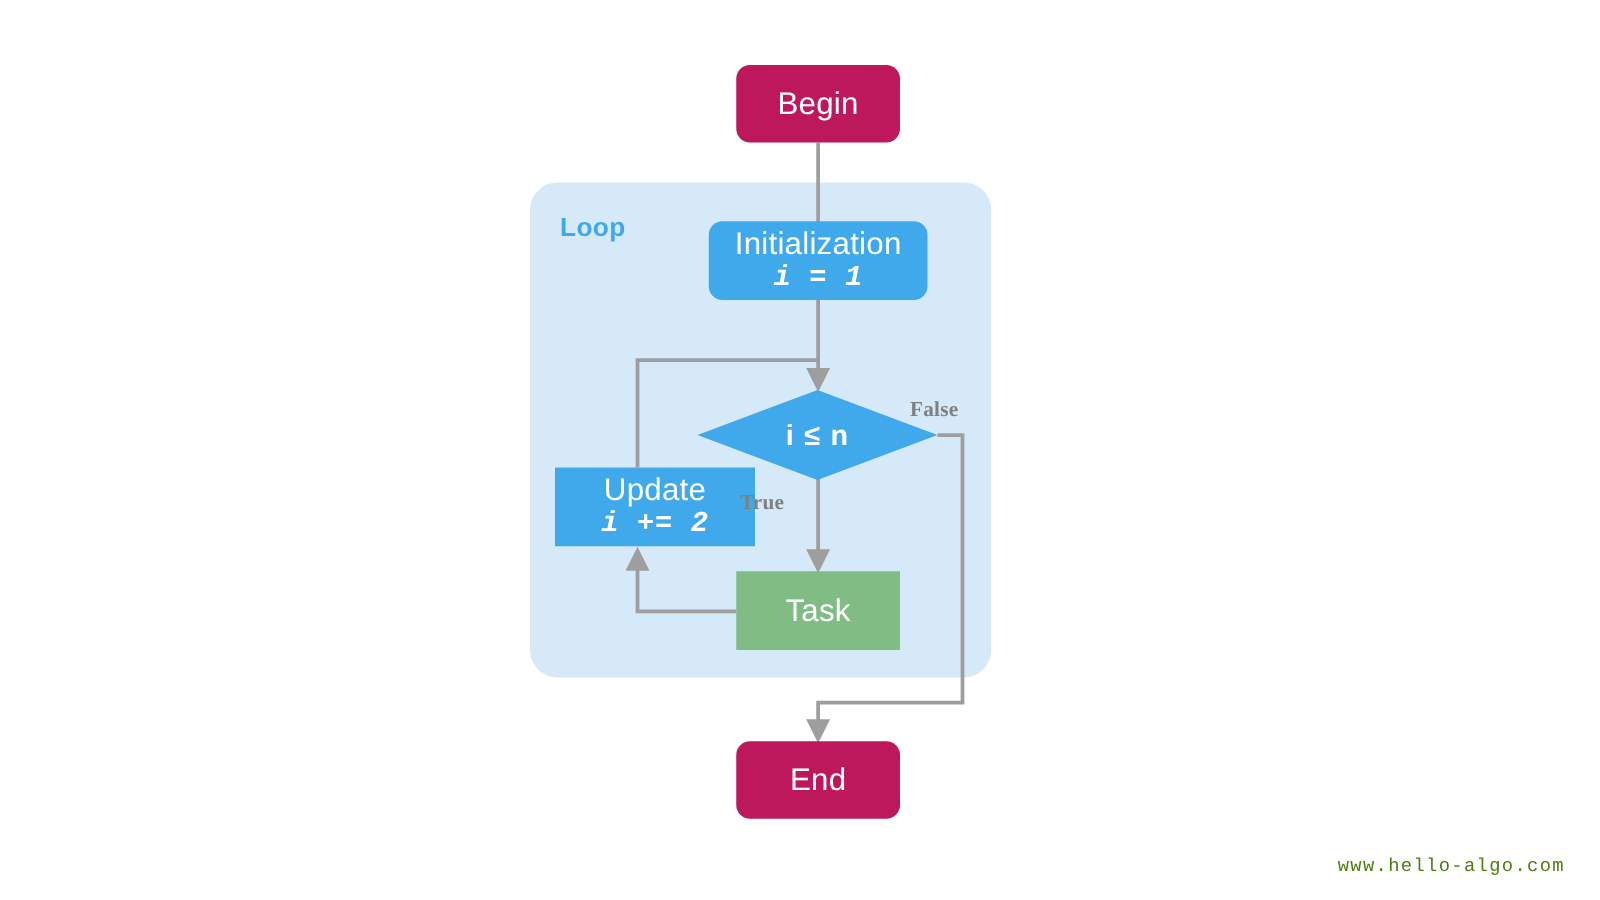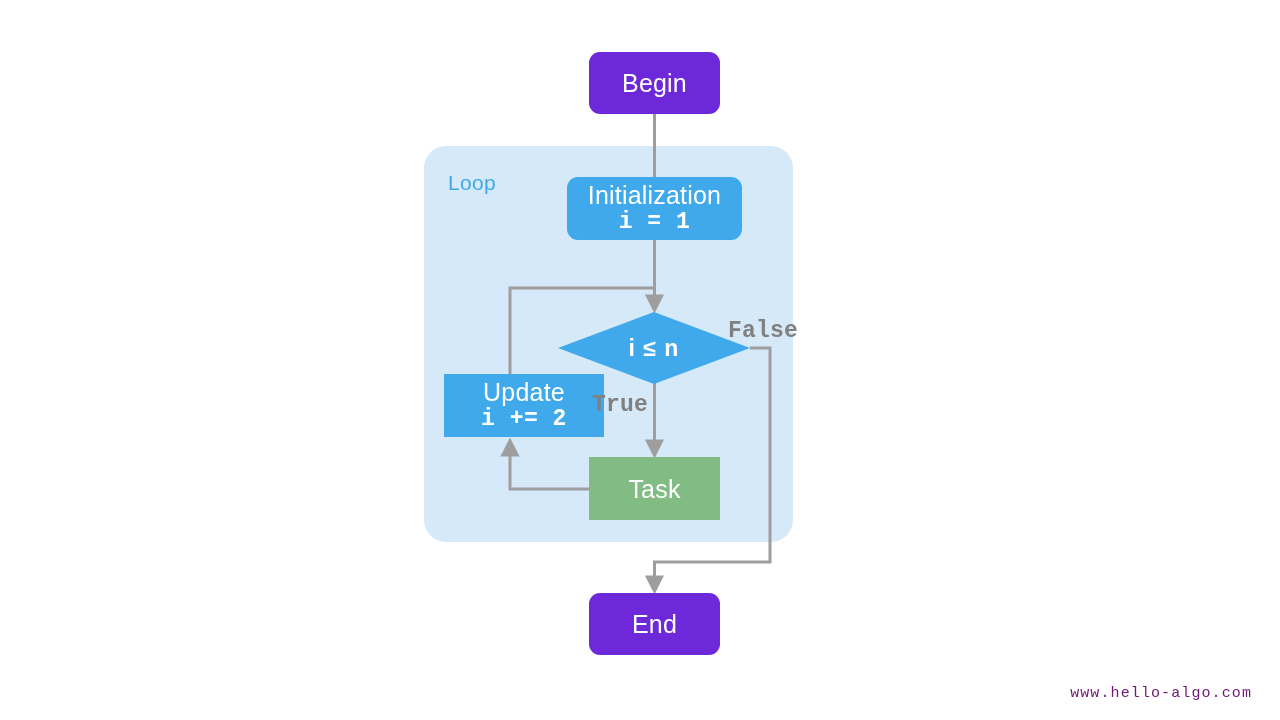--- a/index.html
+++ b/index.html
@@ -45,24 +45,25 @@
     font-size: 25px;
     font-weight: 400;
     letter-spacing: 0.2px;
   }
   .node .code {
     font-family: "Liberation Mono", "DejaVu Sans Mono", monospace;
     font-size: 23px;
     font-weight: 700;
     letter-spacing: 0.5px;
     margin-top: 1px;
+    font-style: italic;
   }
 
   .terminal {
-    background: #6d28d9;
+    background: #be185d;
     border-radius: 11px;
   }
   .process {
     background: #3fa9ec;
     border-radius: 0;
   }
   .task {
     background: #82bc85;
     border-radius: 0;
   }
@@ -71,21 +72,21 @@
   .group-box {
     position: absolute;
     background: #d6e9f8;
     border-radius: 22px;
   }
   .group-label {
     position: absolute;
     color: #3fa9ec;
     font-family: "Liberation Sans", sans-serif;
     font-size: 21px;
-    font-weight: 400;
+    font-weight: 700;
     letter-spacing: 0.3px;
     white-space: nowrap;
   }
 
   
   .decision {
     position: absolute;
   }
   .decision .diamond-shape {
     position: absolute;
@@ -107,33 +108,33 @@
     font-family: Liberation Sans, sans-serif;
     font-size: 23px;
     font-weight: 700;
     letter-spacing: 1px;
   }
 
   
   .edge-label {
     position: absolute;
     color: #808080;
-    font-family: Liberation Mono, monospace;
-    font-size: 23px;
+    font-family: Liberation Serif, serif;
+    font-size: 17px;
     font-weight: 700;
     white-space: nowrap;
     letter-spacing: 0.2px;
   }
 
   
   .watermark {
     position: absolute;
     right: 28px;
     bottom: 18px;
-    color: #701a75;
+    color: #4d7c0f;
     font-family: "Liberation Mono", "DejaVu Sans Mono", monospace;
     font-size: 15px;
     letter-spacing: 1.1px;
     white-space: nowrap;
   }
 </style>
 </head>
 <body>
 
 <div id="canvas">

